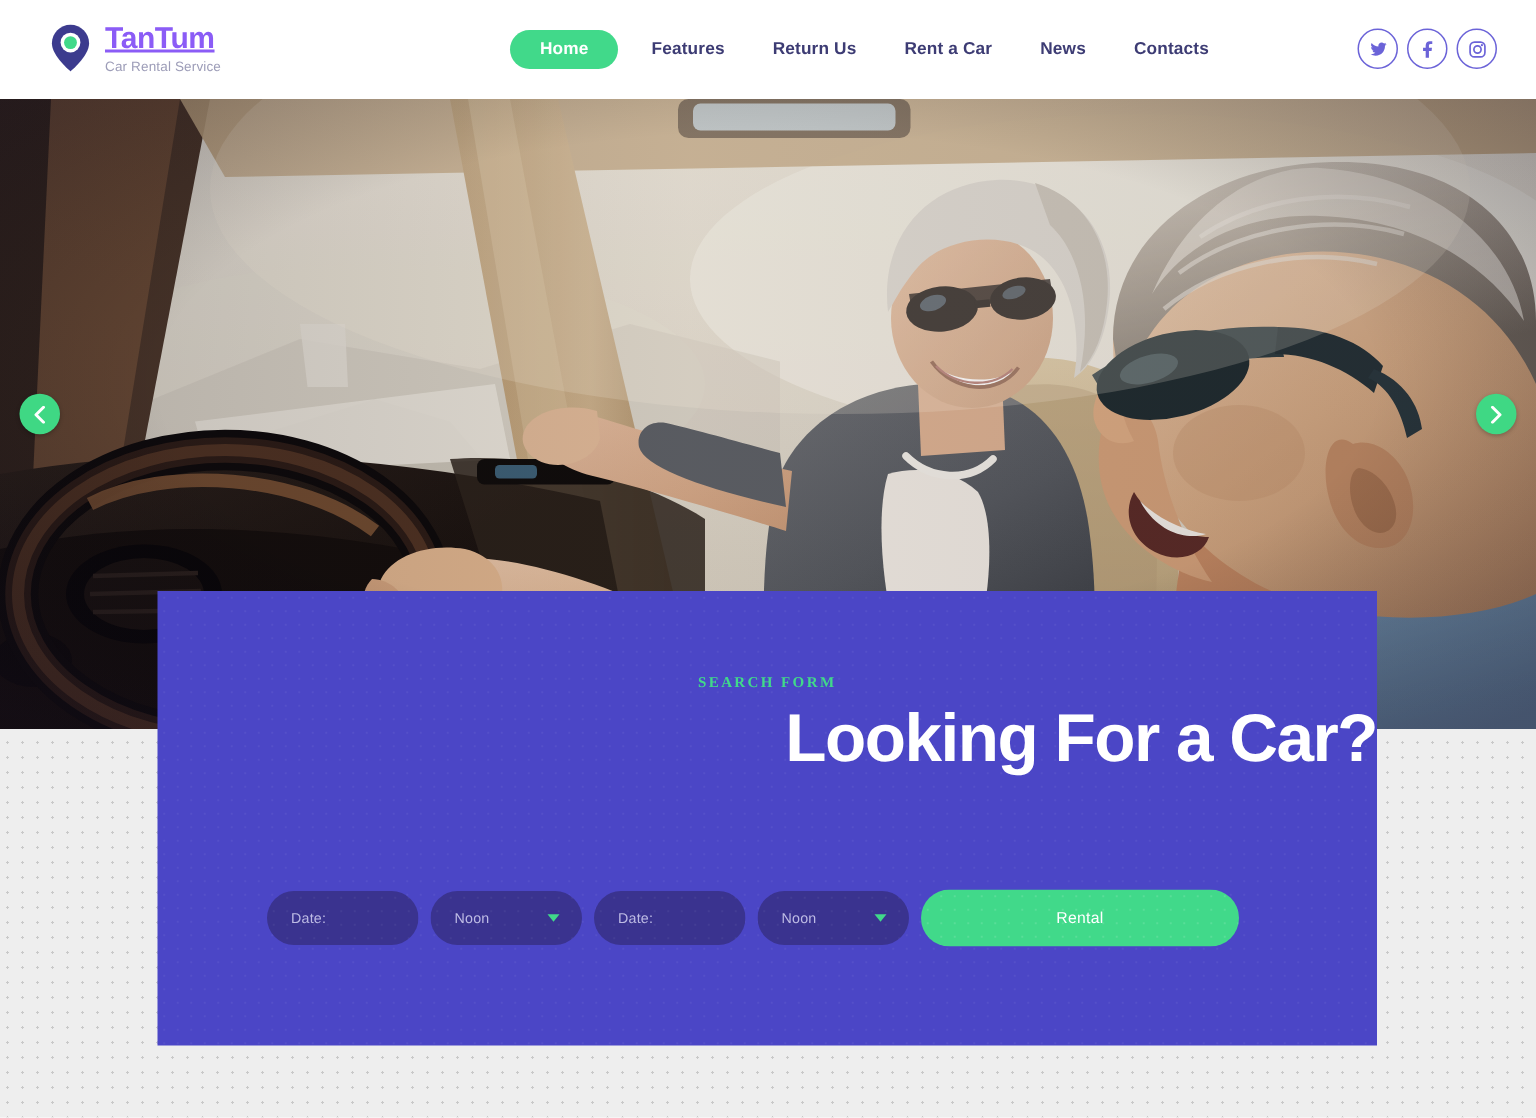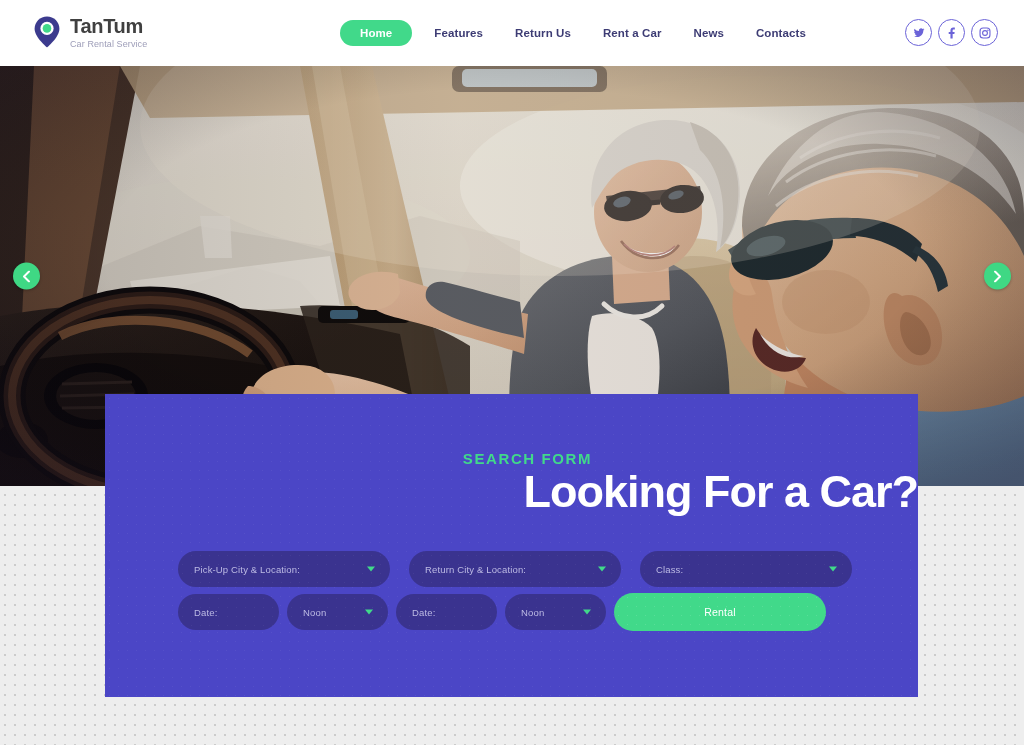--- a/index.html
+++ b/index.html
@@ -32,22 +32,23 @@
 
   
   #logo {
     position:absolute; left:32px; top:14px;
     display:flex; align-items:center; gap:8px;
     text-decoration:none;
   }
   #logo-mark { width:30px; height:34px; flex:none; display:block; }
   #logo-text { display:flex; flex-direction:column; line-height:1; padding-top:2px; }
   #logo-name {
-    font-size:20px; font-weight:bold; color:#404040;
+    font-size:20px; font-weight:bold; color:#8b5cf6;
     letter-spacing:-0.3px;
+    text-decoration:underline;
   }
   #logo-tag {
     font-size:9px; color:#9d9db8; margin-top:4px; letter-spacing:0.1px;
   }
 
   
   #nav {
     position:absolute; left:340px; top:0; height:66px;
     display:flex; align-items:center; gap:0;
   }
@@ -106,24 +107,25 @@
   #search-panel {
     position:absolute; left:105px; top:394px;
     width:813px; height:303px;
     background-color:#4b46c6;
     background-image:radial-gradient(circle, rgba(255,255,255,0.055) 0.8px, transparent 0.9px);
     background-size:9px 9px;
     z-index:20;
   }
 
   #search-eyebrow {
-    position:absolute; top:56px; left:16px; width:100%;
+    position:absolute; top:56px; left:0; width:100%;
     text-align:center;
-    font-size:15px; font-weight:bold; color:#41d98a;
+    font-size:10px; font-weight:bold; color:#41d98a;
     letter-spacing:1.6px;
+    font-family:Liberation Serif, serif;
   }
   #search-title {
     position:absolute; top:72px; left:0; width:100%;
     text-align:right;
     font-size:45px; font-weight:bold; color:#ffffff;
     letter-spacing:-1px;
   }
 
   
   #field-row-1 {
@@ -423,37 +425,20 @@
         <path d="M2 1 L7 6 L2 11" fill="none" stroke="#ffffff" stroke-width="2" stroke-linecap="round" stroke-linejoin="round"></path>
       </svg>
     </div>
   </section>
 
   <section id="search-panel">
 
     <div id="search-eyebrow">SEARCH FORM</div>
     <h1 id="search-title">Looking For a Car?</h1>
 
-    <div id="field-row-1">
-
-      <div class="field w-pickup">
-        <span class="field-label">Pick-Up City &amp; Location:</span>
-        <span class="caret"></span>
-      </div>
-
-      <div class="field w-return">
-        <span class="field-label">Return City &amp; Location:</span>
-        <span class="caret"></span>
-      </div>
-
-      <div class="field w-class">
-        <span class="field-label">Class:</span>
-        <span class="caret"></span>
-      </div>
-    </div>
 
     <div id="field-row-2">
 
       <div class="field w-date">
         <span class="field-label">Date:</span>
       </div>
 
       <div class="field w-noon">
         <span class="field-label">Noon</span>
         <span class="caret"></span>

